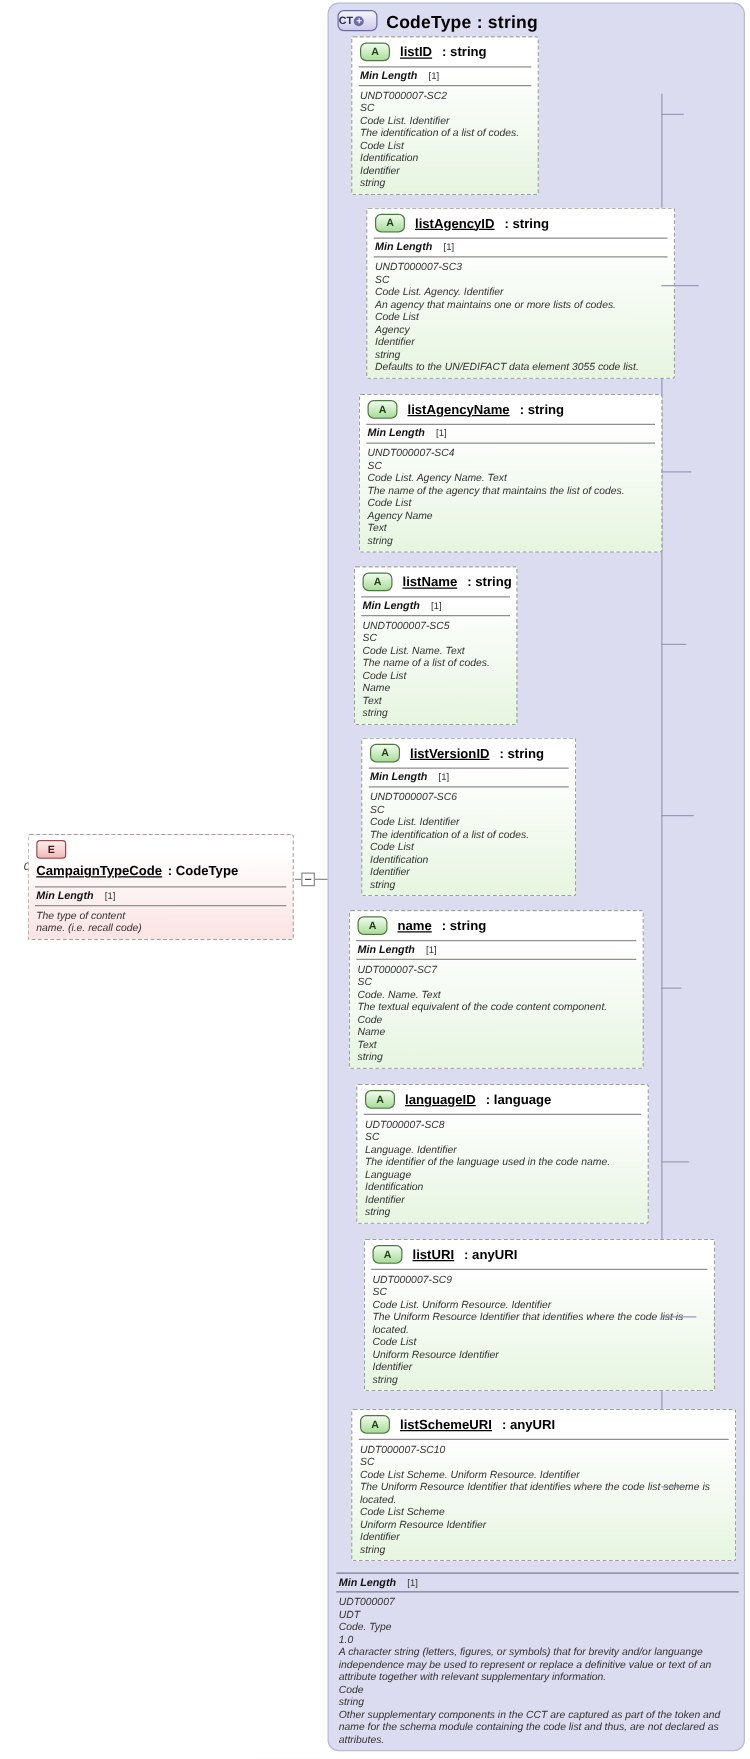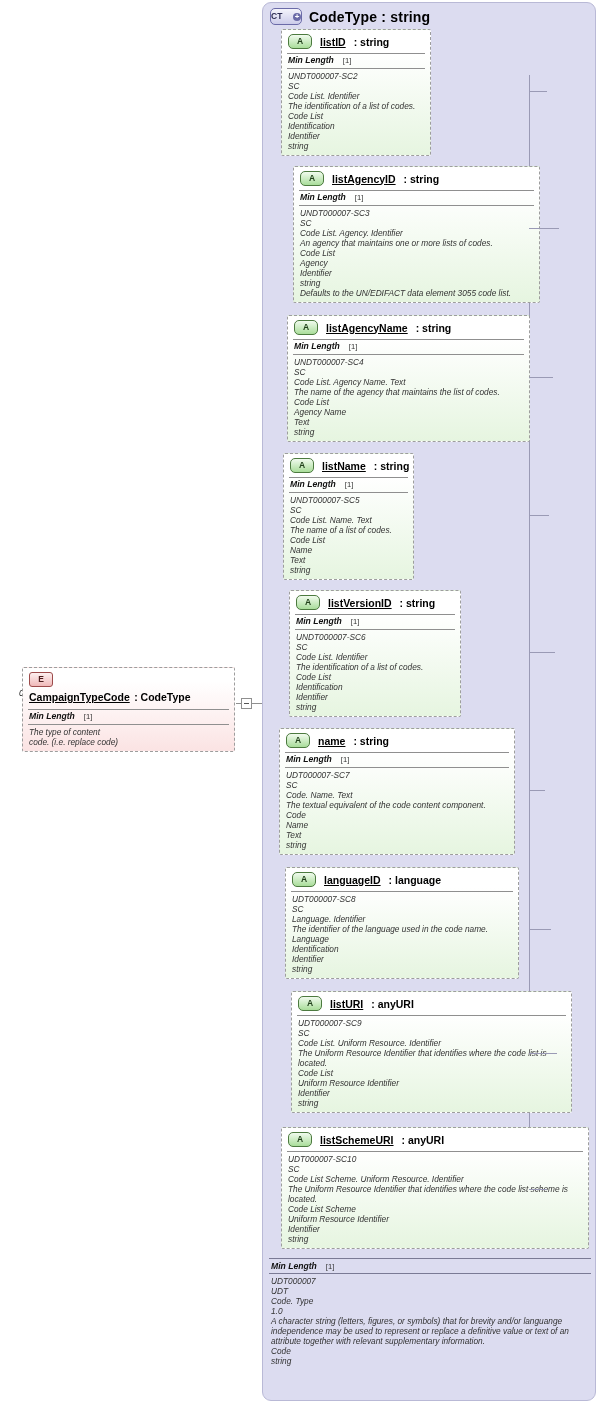--- a/index.html
+++ b/index.html
@@ -38,21 +38,21 @@
     gap: 7px;
   }
   .ct-badge {
     width: 30px;
     height: 15px;
     border: 1.3px solid #6b6ba8;
     border-radius: 5px;
     background: linear-gradient(180deg,#f4f4fb 0%, #ccccea 100%);
     display: flex;
     align-items: center;
-    justify-content: space-between;
+    justify-content: flex-start;
     gap: 1px;
     font-size: 8.5px;
     font-weight: bold;
     color: #2b2b52;
     line-height: 1;
   }
   .ct-badge .plus {
     display: inline-block;
     width: 8px;
     height: 8px;
@@ -263,21 +263,21 @@
     <span class="a-type">: CodeType</span>
   </div>
   <div class="rule"></div>
   <div class="facet">
     <span class="f-name">Min Length</span>
     <span class="f-val">[1]</span>
   </div>
   <div class="rule"></div>
   <div class="docs">
     <div>The type of content</div>
-    <div>code. (i.e. replace code)</div>
+    <div>name. (i.e. recall code)</div>
   </div>
 </div>
 
 <div id="conn-line-a"></div>
 <div id="conn-box"></div>
 <div id="conn-line-b"></div>
 
 <div id="ct-panel">
 
   <div class="ct-head">
@@ -503,16 +503,17 @@
     </div>
     <div class="rule"></div>
     <div class="docs" id="ct-doc-lines">
         <div>UDT000007</div>
         <div>UDT</div>
         <div>Code. Type</div>
         <div>1.0</div>
         <div>A character string (letters, figures, or symbols) that for brevity and/or languange independence may be used to represent or replace a definitive value or text of an attribute together with relevant supplementary information.</div>
         <div>Code</div>
         <div>string</div>
+        <div>Other supplementary components in the CCT are captured as part of the token and name for the schema module containing the code list and thus, are not declared as attributes.</div>
       </div>
   </div>
 
 </div>
 
 </body></html>

